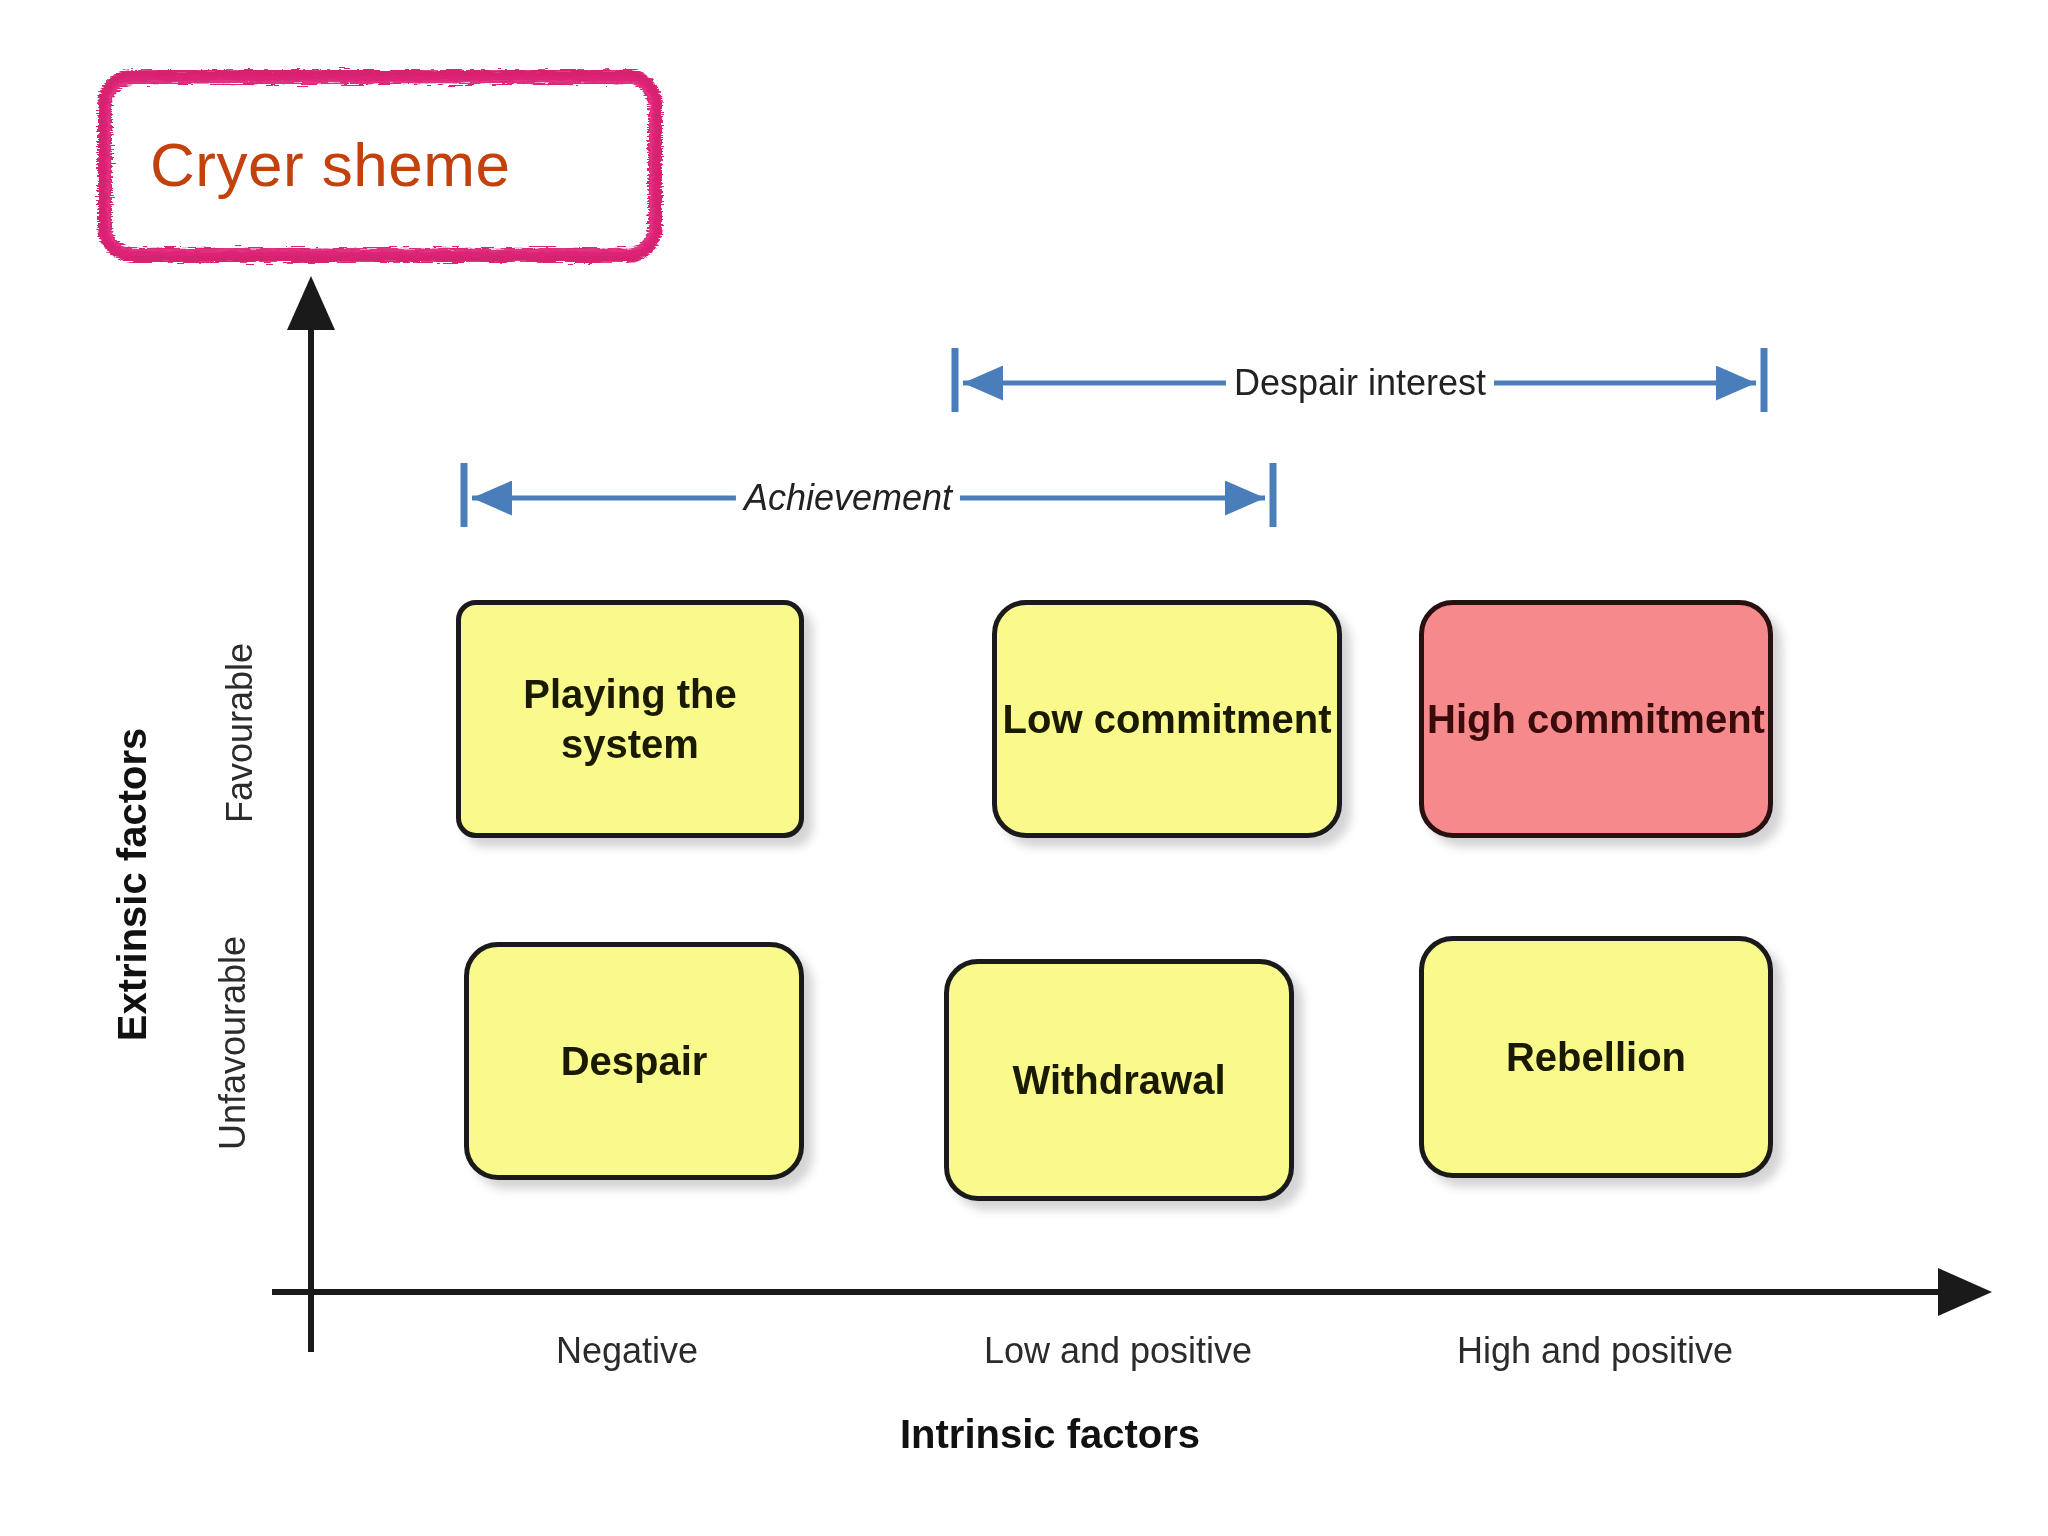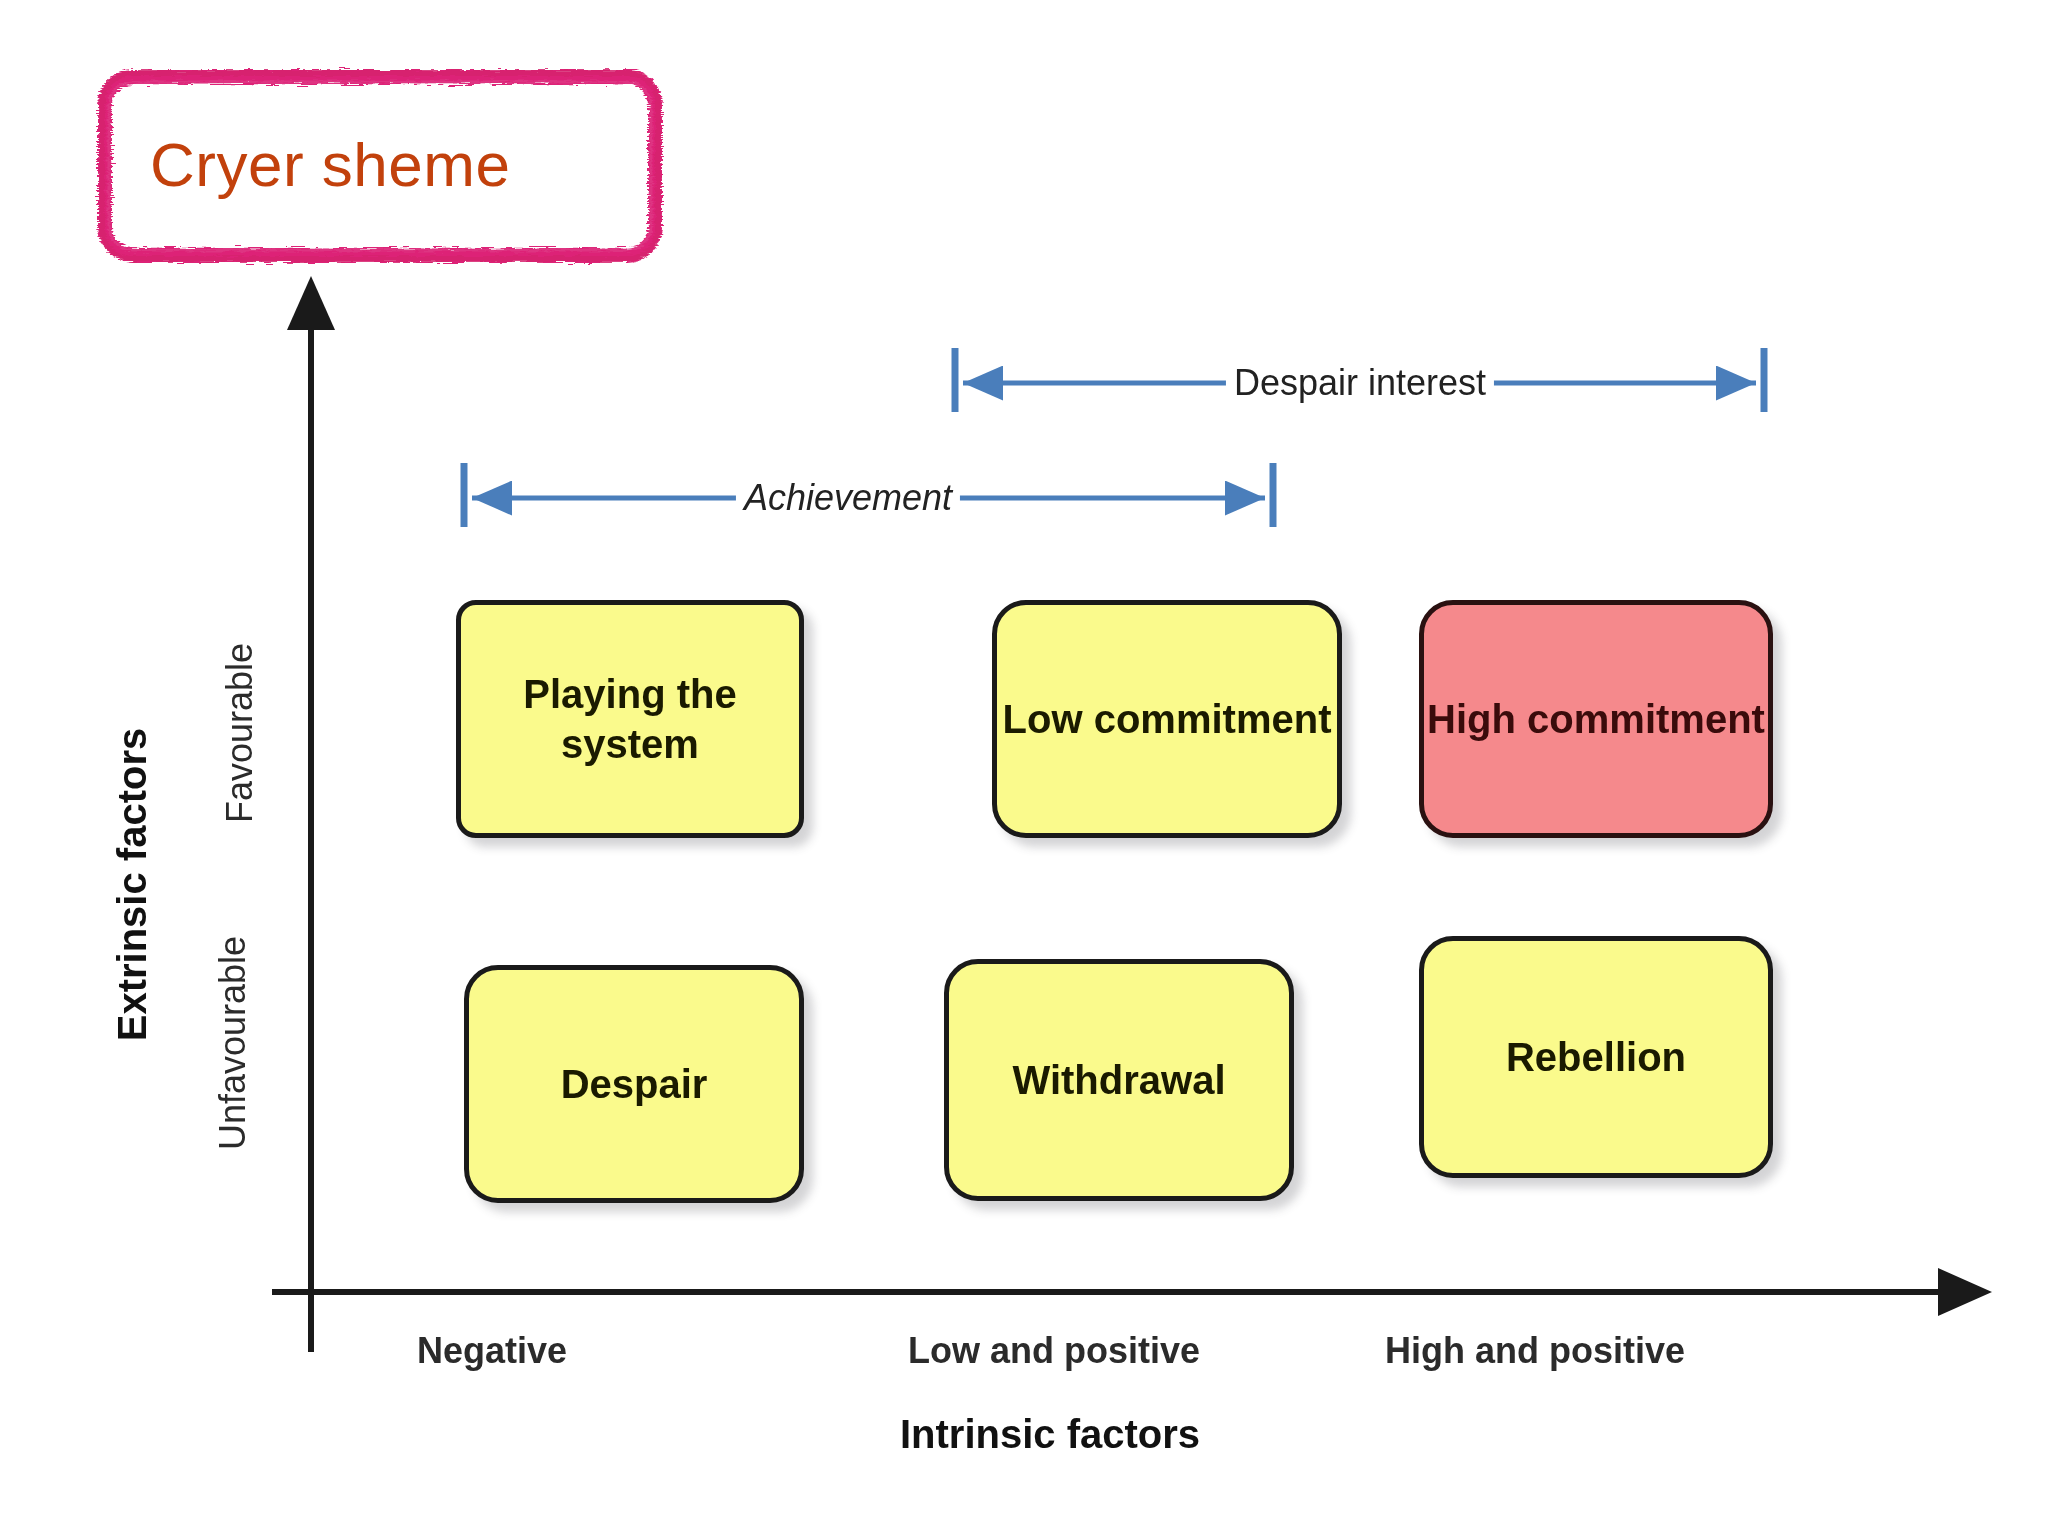--- a/index.html
+++ b/index.html
@@ -85,24 +85,24 @@
     text-align: center;
     font-size: 40px;
     font-weight: bold;
     color: #111111;
     white-space: nowrap;
   }
   .x-tick-label {
     position: absolute;
     top: 1330px;
     width: 420px;
+    text-align: center;
     font-size: 36px;
     color: #2b2b2b;
     white-space: nowrap;
-    font-weight: bold;
   }
 
   
   .range-label {
     position: absolute;
     font-size: 36px;
     color: #222222;
     background: #ffffff;
     padding: 0 8px;
     white-space: nowrap;
@@ -211,21 +211,21 @@
   </div>
 
   <div class="cell yellow" style="left:944px; top:600px; width:350px; height:238px;margin-left:48px;">
     <span>Low commitment</span>
   </div>
 
   <div class="cell red" style="left:1419px; top:600px; width:354px; height:238px;">
     <span>High commitment</span>
   </div>
 
-  <div class="cell yellow" style="left:464px; top:942px; width:340px; height:238px;margin-top:23px;">
+  <div class="cell yellow" style="left:464px; top:942px; width:340px; height:238px;">
     <span>Despair</span>
   </div>
 
   <div class="cell yellow" style="left:944px; top:959px; width:350px; height:242px;">
     <span>Withdrawal</span>
   </div>
 
   <div class="cell yellow" style="left:1419px; top:936px; width:354px; height:242px;">
     <span>Rebellion</span>
   </div>

